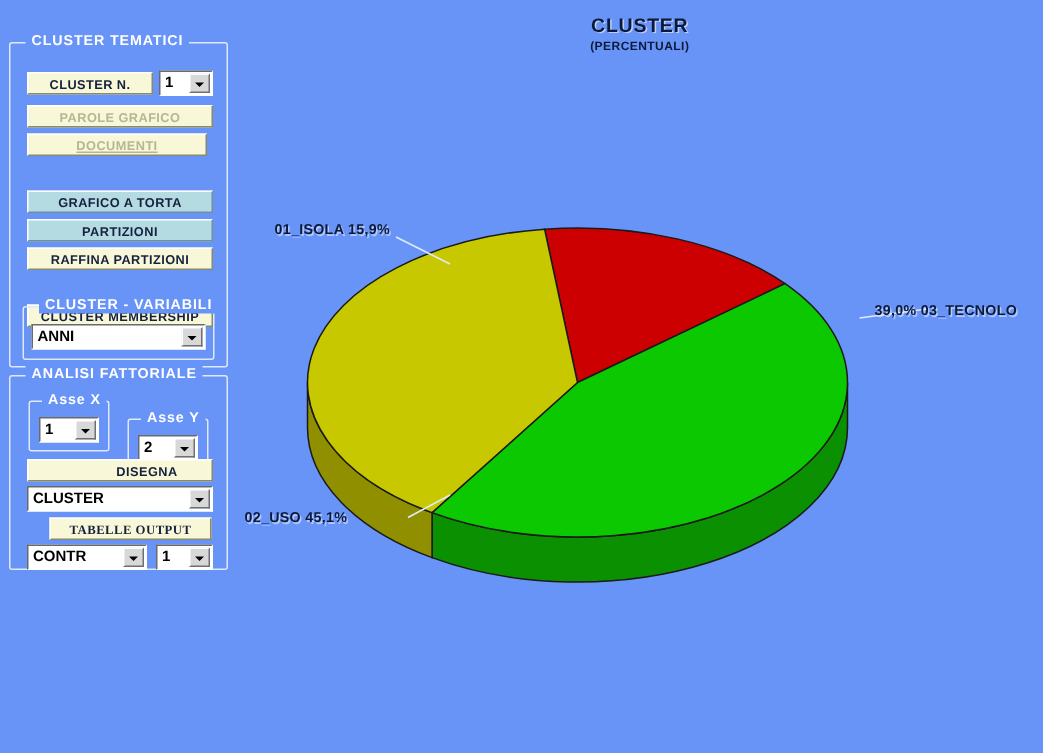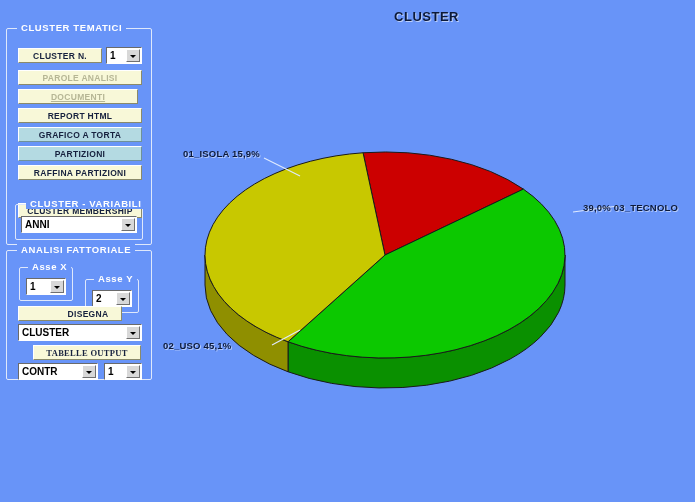--- a/index.html
+++ b/index.html
@@ -184,23 +184,22 @@
 
   <div class="fieldset" id="fs-cluster">
     <div class="legend">CLUSTER TEMATICI</div>
 
     <div class="btn" style="left:11px; top:19px; width:84px;">CLUSTER N.</div>
     <div class="combo" style="left:99px; top:18px; width:36px;">
       <div class="cval">1</div>
       <div class="carrow"></div>
     </div>
 
-    <div class="btn disabled" style="left:11px; top:41px; width:124px;">PAROLE ANALISI</div>
+    <div class="btn disabled" style="left:11px; top:41px; width:124px;">PAROLE GRAFICO</div>
     <div class="btn disabled" style="left:11px; top:60px; width:120px;text-decoration:underline;">DOCUMENTI</div>
-    <div class="btn" style="left:11px; top:79px; width:124px;">REPORT HTML</div>
     <div class="btn active" style="left:11px; top:98px; width:124px;">GRAFICO A TORTA</div>
     <div class="btn active" style="left:11px; top:117px; width:124px;">PARTIZIONI</div>
     <div class="btn" style="left:11px; top:136px; width:124px;">RAFFINA PARTIZIONI</div>
     <div class="btn" style="left:11px; top:174px; width:124px;">CLUSTER MEMBERSHIP</div>
   </div>
 
   <div class="fieldset" id="fs-variabili">
     <div class="legend">CLUSTER - VARIABILI</div>
     <div class="combo" style="left:5px; top:11px; width:116px;padding-left:26px;">
       <div class="cval">ANNI</div>
@@ -220,39 +219,40 @@
     </div>
 
     <div class="fieldset" id="fs-assey">
       <div class="legend" style="left:8px;">Asse Y</div>
       <div class="combo" style="left:6px; top:10px; width:40px;">
         <div class="cval">2</div>
         <div class="carrow"></div>
       </div>
     </div>
 
-    <div class="btn" style="left:11px; top:55px; width:104px;padding-left:36px;">DISEGNA</div>
+    <div class="btn" style="left:11px; top:55px; width:124px;padding-left:36px;">DISEGNA</div>
     <div class="combo" style="left:11px; top:73px; width:124px;">
       <div class="cval">CLUSTER</div>
       <div class="carrow"></div>
     </div>
     <div class="btn" style="left:26px; top:94px; width:108px;font-family:Liberation Serif, serif;">TABELLE OUTPUT</div>
     <div class="combo" style="left:11px; top:112px; width:80px;">
       <div class="cval">CONTR</div>
       <div class="carrow"></div>
     </div>
     <div class="combo" style="left:97px; top:112px; width:38px;">
       <div class="cval">1</div>
       <div class="carrow"></div>
     </div>
   </div>
 </div>
 
 <div id="chart-area">
   <div id="chart-title">CLUSTER</div>
+  <div id="chart-subtitle">(PERCENTUALI)</div>
 
   <svg id="pie-svg" viewBox="0 0 695 502" preserveAspectRatio="none">
     <g id="pie-geometry">
         <path d="M565,255 A180,103 0 0 1 288.02125869876465,341.77259689173616 L288.02125869876465,371.77259689173616 A180,103 0 0 0 565,285 Z" fill="#0a9000" stroke="#1a1a1a" stroke-width="1"></path>
         <path d="M288.02125869876465,341.77259689173616 A180,103 0 0 1 205,255 L205,285 A180,103 0 0 0 288.02125869876465,371.77259689173616 Z" fill="#8f8f00" stroke="#1a1a1a" stroke-width="1"></path>
         <path d="M385,255 L363.0635181870735,152.76774638094383 A180,103 0 0 1 523.3714390967907,189.12396241317023 Z" fill="#cc0000" stroke="#1a1a1a" stroke-width="1"></path>
         <path d="M385,255 L523.3714390967907,189.12396241317023 A180,103 0 0 1 288.02125869876465,341.77259689173616 Z" fill="#0cc800" stroke="#1a1a1a" stroke-width="1"></path>
         <path d="M385,255 L288.02125869876465,341.77259689173616 A180,103 0 0 1 363.0635181870735,152.76774638094383 Z" fill="#c8c800" stroke="#1a1a1a" stroke-width="1"></path>
       </g>
     <g id="leader-lines" stroke="#dfeaff" stroke-width="1.1" fill="none">

